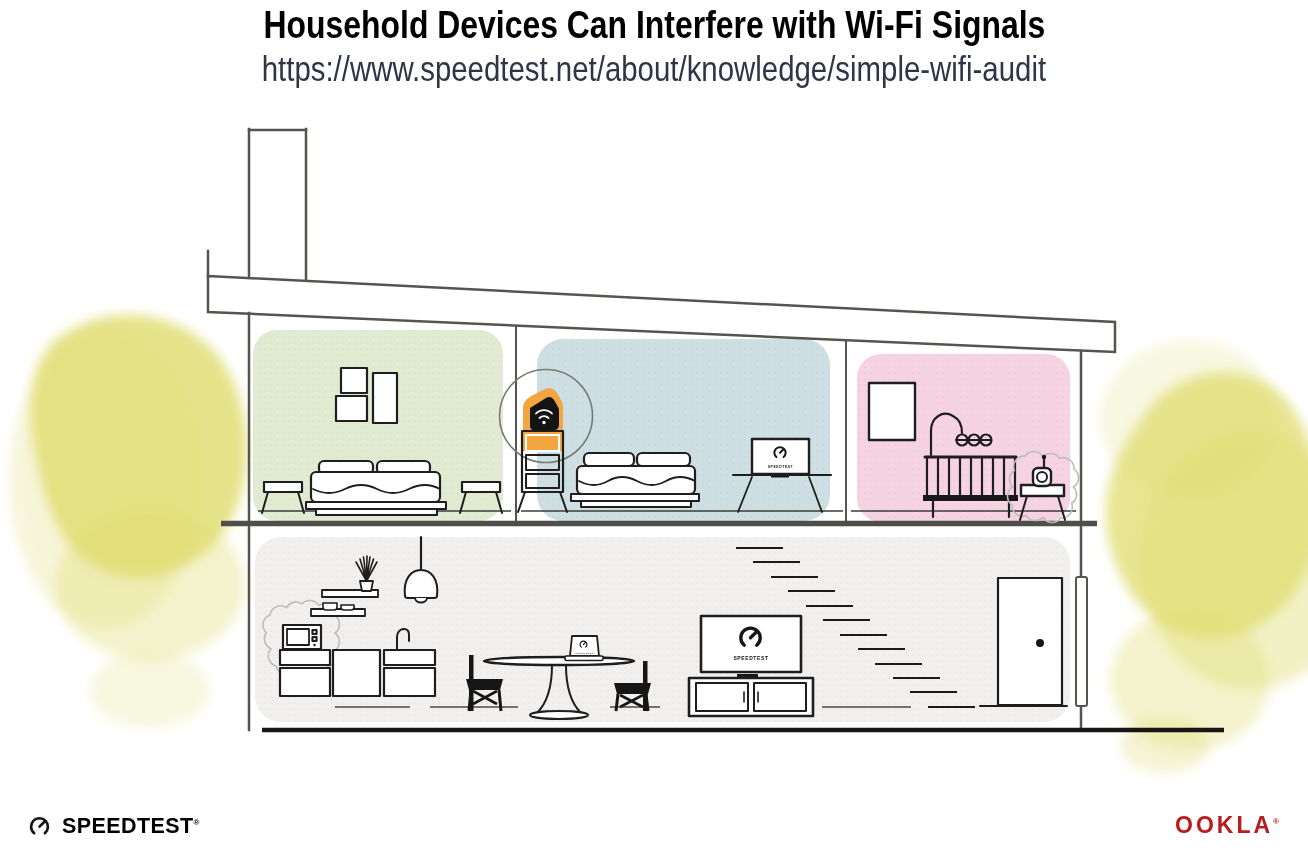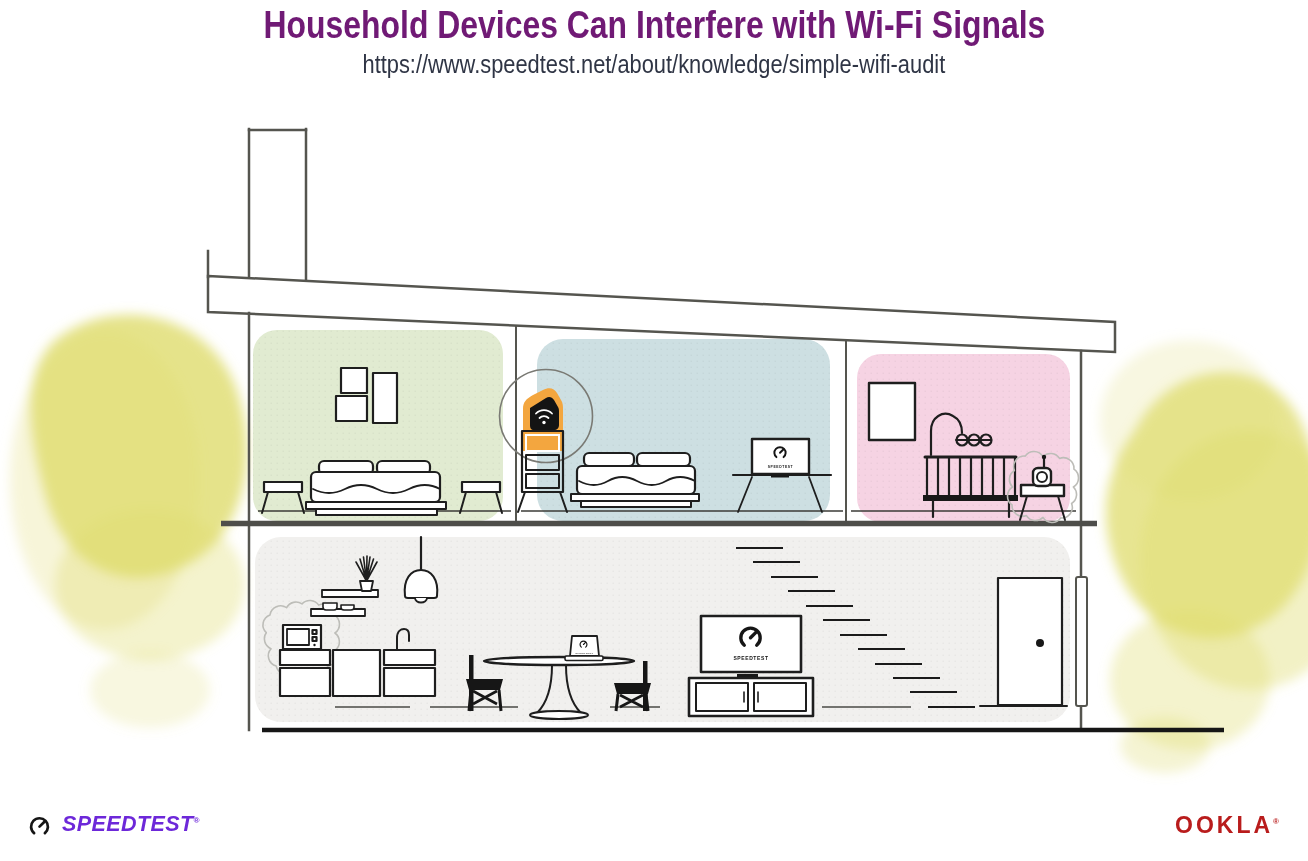--- a/index.html
+++ b/index.html
@@ -1,26 +1,26 @@
 <!DOCTYPE html>
 <html><head>
 <meta charset="utf-8">
 <style>
   html,body{margin:0;padding:0;background:#fff;}
   .canvas{position:relative;width:1308px;height:861px;background:#fff;overflow:hidden;
           font-family:"Liberation Sans",sans-serif;}
   .header{position:absolute;top:4px;left:0;width:100%;text-align:center;z-index:5;}
-  .header h1{margin:0;font-size:38px;font-weight:700;color:#701a75;line-height:1.15;}
+  .header h1{margin:0;font-size:38px;font-weight:700;color:#000000;line-height:1.15;}
   .squeeze{display:inline-block;transform:scaleX(.84);transform-origin:50% 50%;white-space:nowrap;}
-  .url-line{font-size:26px;font-weight:400;color:#2f3545;margin-top:1px;text-decoration:underline;}
+  .url-line{font-size:35px;font-weight:400;color:#2f3545;margin-top:1px;text-decoration:underline;}
   .art{position:absolute;left:0;top:0;}
   .footer{position:absolute;left:0;right:0;bottom:22px;display:flex;justify-content:space-between;
           align-items:center;padding:0 26px;z-index:5;}
-  .st-logo{display:flex;align-items:flex-start;gap:9px;font-weight:700;font-size:21.5px;
-           letter-spacing:.4px;color:#6d28d9;font-style:italic;}
+  .st-logo{display:flex;align-items:flex-end;gap:9px;font-weight:700;font-size:21.5px;
+           letter-spacing:.4px;color:#000000;}
   .st-logo svg{width:27px;height:27px;}
   .reg{font-size:8px;vertical-align:super;font-weight:700;}
   .ookla{font-size:23px;letter-spacing:3px;font-weight:600;color:#b91c1c;}
   
   .s-struct{stroke:#55554f;stroke-width:2.5;fill:none;stroke-linecap:square;}
   .s-ink{stroke:#1e1e1e;stroke-width:2.2;fill:none;stroke-linecap:round;stroke-linejoin:round;}
   .w18{stroke-width:1.8;} .w16{stroke-width:1.6;} .w2{stroke-width:2;} .w24{stroke-width:2.4;}
   .w26{stroke-width:2.6;} .w3{stroke-width:3;}
   .f-white{fill:#fff;} .f-ink{fill:#181818;stroke:none;}
   .burst{stroke:#bdbdb8;stroke-width:1.6;fill:none;stroke-linejoin:round;}

